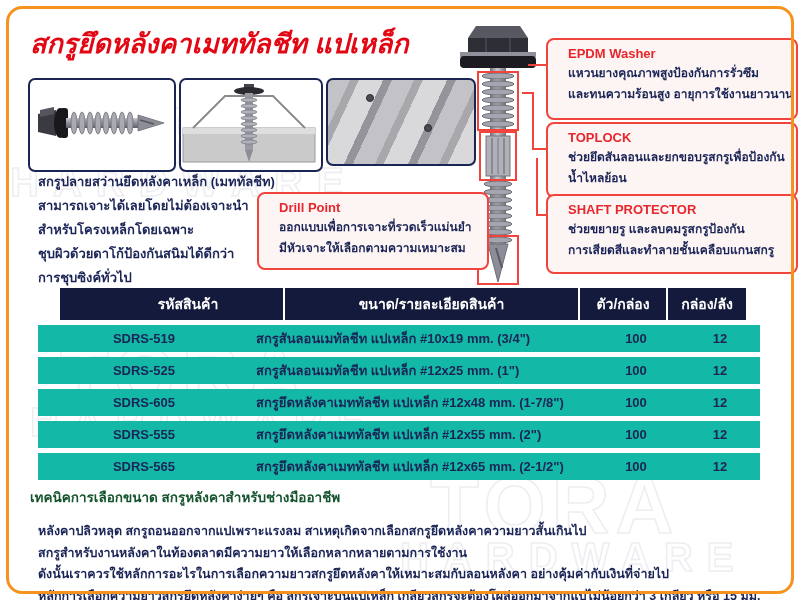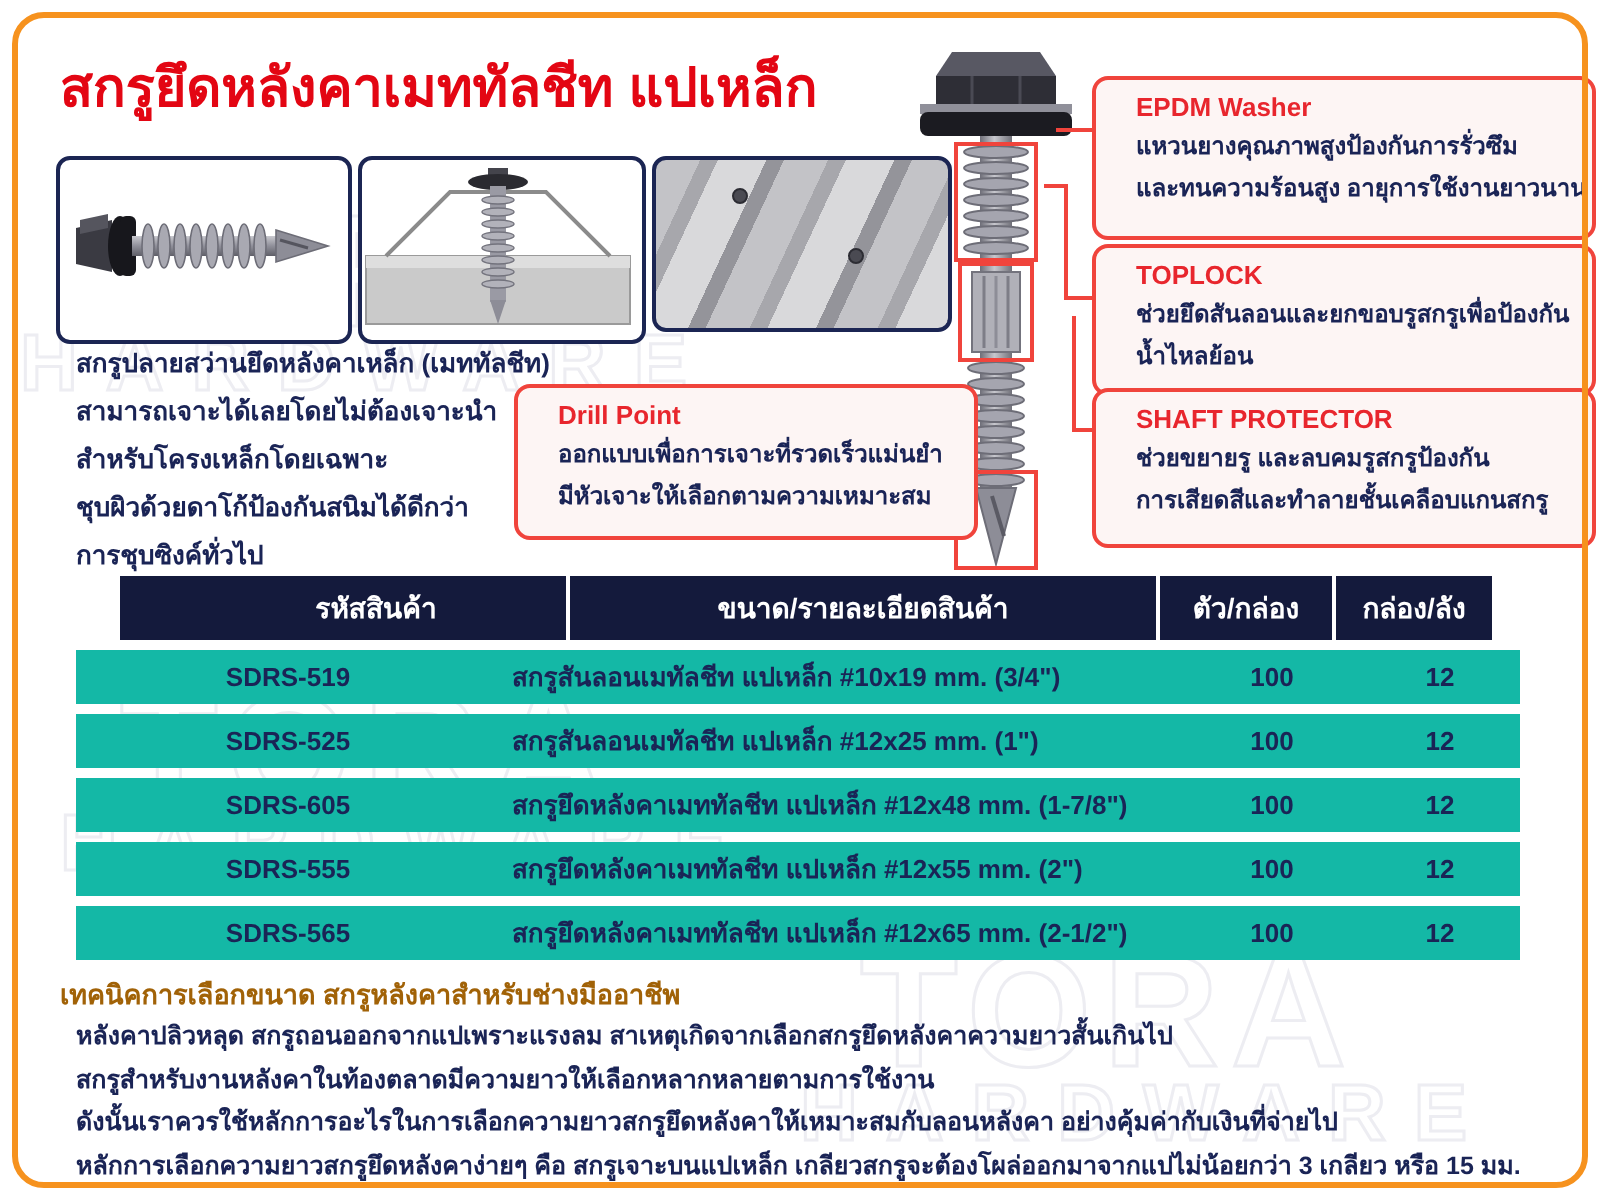--- a/index.html
+++ b/index.html
@@ -6,21 +6,21 @@
   body{width:800px;height:600px;position:relative;overflow:hidden;
        font-family:"Liberation Sans","DejaVu Sans",sans-serif;color:#1a2456;}
   .abs{position:absolute;}
   
   .frame{position:absolute;top:6px;left:6px;right:6px;bottom:6px;
          border:3px solid #f6921e;border-radius:16px;pointer-events:none;z-index:5;}
   
   .wm{position:absolute;z-index:0;font-weight:bold;letter-spacing:6px;
       color:transparent;-webkit-text-stroke:1.5px #ededf2;white-space:nowrap;}
   
-  .title{top:22px;left:30px;font-size:27px;font-weight:bold;color:#e30613;z-index:2;}
+  .title{top:22px;left:30px;font-size:27px;font-weight:bold;color:#e30613;z-index:2;font-style:italic;}
   
   .imgbox{border:2px solid #1b2553;border-radius:7px;background:#fff;overflow:hidden;z-index:1;}
   .roof{background:repeating-linear-gradient(115deg,#c3c3c7 0 20px,#a7a7ac 20px 28px,#d9d9db 28px 50px,#94949a 50px 58px);}
   .dot{position:absolute;width:6px;height:6px;border-radius:50%;background:#4a4a52;border:1px solid #2c2c33;}
   
   .intro{top:170px;left:38px;font-size:13px;font-weight:bold;line-height:24px;
          color:#1a2456;white-space:nowrap;z-index:1;}
   
   .callout{border:2px solid #f0443c;border-radius:8px;background:#fdf5f4;
            padding:6px 10px 6px 20px;z-index:2;}
@@ -34,21 +34,21 @@
          font-size:14px;font-weight:bold;text-align:center;padding-left:33px;}
   .thead .hc{border-left:2px solid #fff;height:100%;display:flex;align-items:center;justify-content:center;}
   .thead .hc:first-child{border-left:none;}
   .trow{background:#14b8a6;height:27px;margin-bottom:5px;
         display:grid;grid-template-columns:212px 1fr 88px 80px;align-items:center;
         font-size:13px;font-weight:bold;color:#1a2456;}
   .trow .c-code,.trow .c-num{text-align:center;}
   .trow .c-desc{text-align:left;padding-left:6px;white-space:nowrap;}
   
   .tips{top:486px;left:30px;width:745px;z-index:1;}
-  .tips .th{color:#a16207;font-weight:bold;font-size:13.5px;margin-bottom:0;white-space:nowrap;}
+  .tips .th{color:#14532d;font-weight:bold;font-size:13.5px;margin-bottom:13px;white-space:nowrap;}
   .tips .tl{color:#1a2456;font-weight:bold;font-size:12.5px;line-height:21.5px;
             padding-left:8px;white-space:nowrap;}
 </style>
 </head>
 <body>
 
 <div class="wm" style="top:90px;left:40px;font-size:80px;">TORA</div>
 <div class="wm" style="top:160px;left:10px;font-size:40px;letter-spacing:14px;">HARDWARE</div>
 <div class="wm" style="top:330px;left:60px;font-size:80px;">TORA</div>
 <div class="wm" style="top:400px;left:30px;font-size:40px;letter-spacing:14px;">HARDWARE</div>

